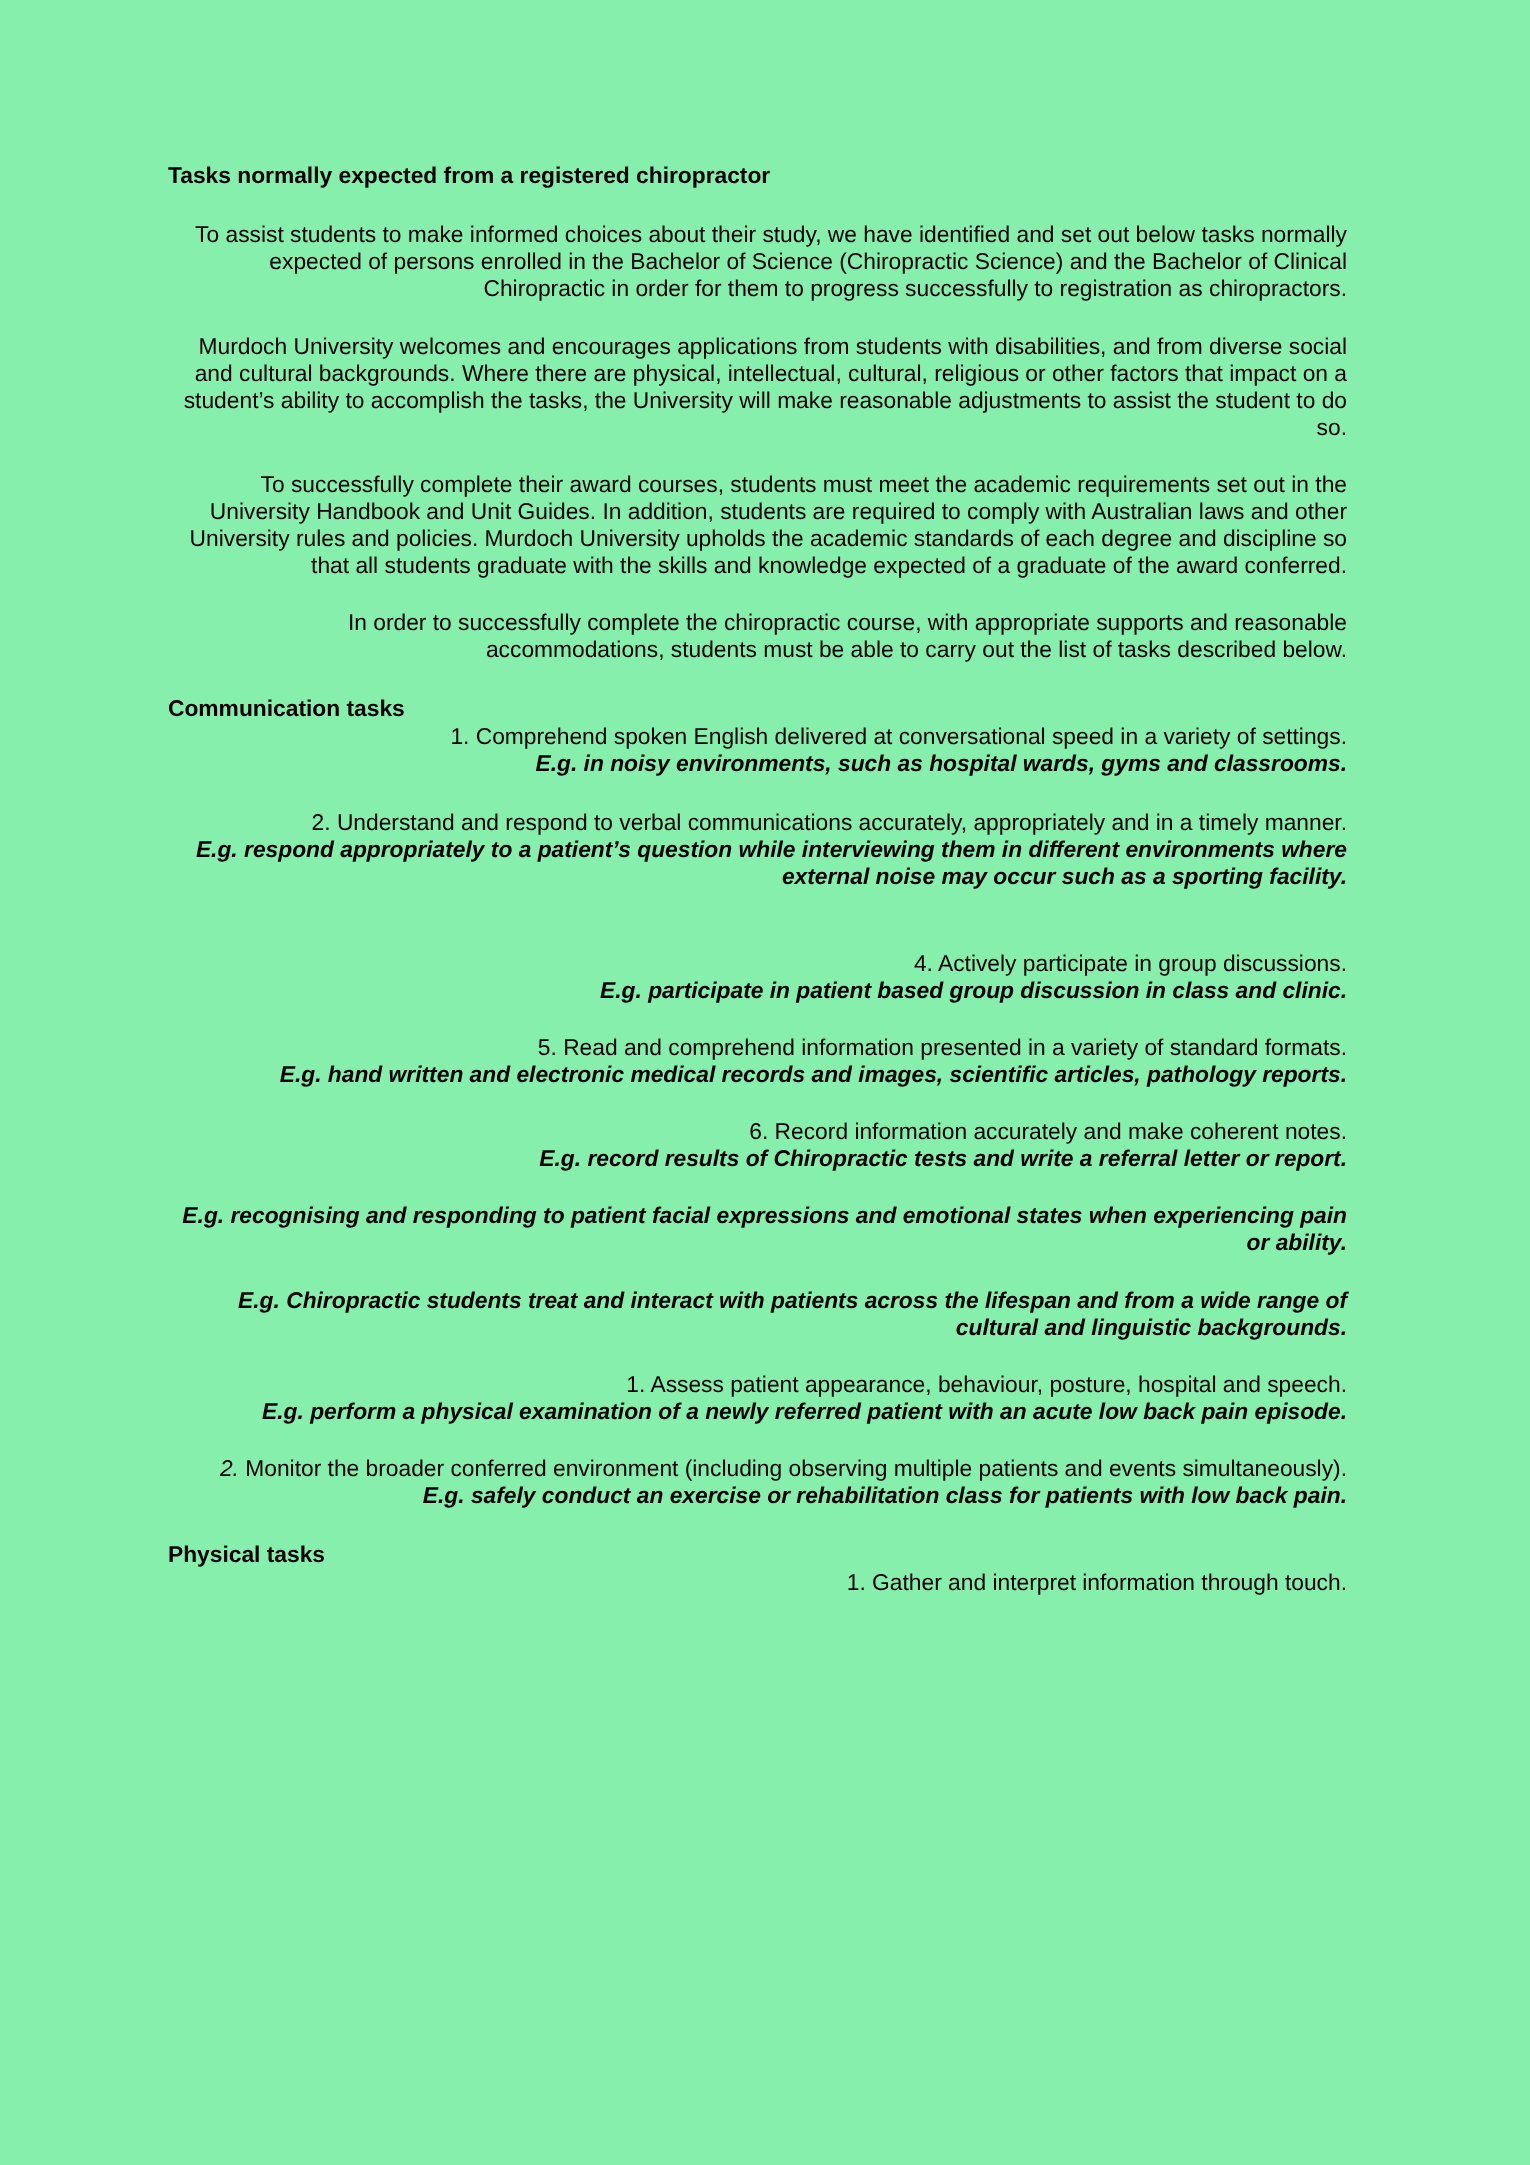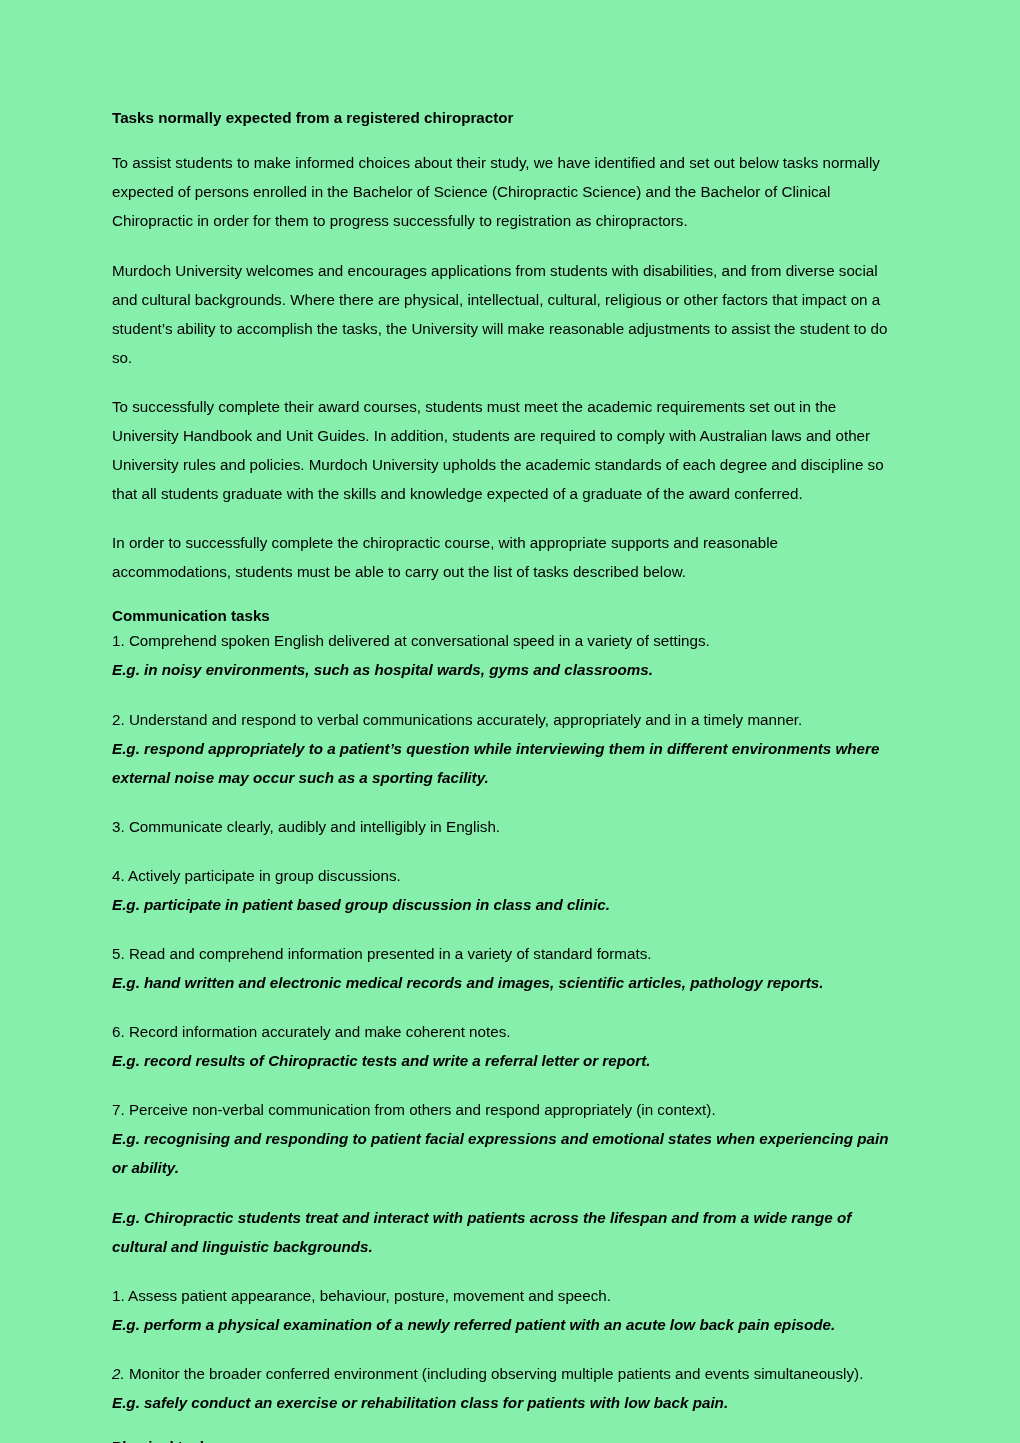--- a/index.html
+++ b/index.html
@@ -20,23 +20,23 @@
     overflow: hidden;
   }
   .content {
     position: absolute;
     left: 112px;
     top: 108px;
     width: 786px;
   }
   .para {
     font-size: 15.2px;
-    line-height: 29px;
+    line-height: 18px;
     margin: 0;
-    text-align: left;
+    text-align: right;
     white-space: pre-wrap;
   }
   .bold {
     font-weight: normal;
   }
   .italic {
     font-style: italic;
     font-weight: bold;
   }
   .heading {
@@ -74,37 +74,35 @@
     <div class="gap"></div>
 
     <div id="sections-root">
         <div class="heading">Communication tasks</div>
         <div class="para"><span>1.</span> <span>Comprehend spoken English delivered at conversational speed in a variety of settings.</span></div>
         <div class="para italic">E.g. in noisy environments, such as hospital wards, gyms and classrooms.</div>
         <div class="gap"></div>
         <div class="para"><span>2.</span> <span>Understand and respond to verbal communications accurately, appropriately and in a timely manner.</span></div>
         <div class="para italic">E.g. respond appropriately to a patient’s question while interviewing them in different environments where external noise may occur such as a sporting facility.</div>
         <div class="gap"></div>
-        <div class="para"><span>3.</span> <span>Communicate clearly, audibly and intelligibly in English.</span></div>
         <div class="gap"></div>
         <div class="para"><span>4.</span> <span>Actively participate in group discussions.</span></div>
         <div class="para italic">E.g. participate in patient based group discussion in class and clinic.</div>
         <div class="gap"></div>
         <div class="para"><span>5.</span> <span>Read and comprehend information presented in a variety of standard formats.</span></div>
         <div class="para italic">E.g. hand written and electronic medical records and images, scientific articles, pathology reports.</div>
         <div class="gap"></div>
         <div class="para"><span>6.</span> <span>Record information accurately and make coherent notes.</span></div>
         <div class="para italic">E.g. record results of Chiropractic tests and write a referral letter or report.</div>
         <div class="gap"></div>
-        <div class="para"><span>7.</span> <span>Perceive non-verbal communication from others and respond appropriately (in context).</span></div>
         <div class="para italic">E.g. recognising and responding to patient facial expressions and emotional states when experiencing pain or ability.</div>
         <div class="gap"></div>
         <div class="para italic">E.g. Chiropractic students treat and interact with patients across the lifespan and from a wide range of cultural and linguistic backgrounds.</div>
         <div class="gap"></div>
-        <div class="para"><span>1.</span> <span>Assess patient appearance, behaviour, posture, movement and speech.</span></div>
+        <div class="para"><span>1.</span> <span>Assess patient appearance, behaviour, posture, hospital and speech.</span></div>
         <div class="para italic">E.g. perform a physical examination of a newly referred patient with an acute low back pain episode.</div>
         <div class="gap"></div>
         <div class="para"><span class="inline-italic-num">2.</span> <span>Monitor the broader conferred environment (including observing multiple patients and events simultaneously).</span></div>
         <div class="para italic">E.g. safely conduct an exercise or rehabilitation class for patients with low back pain.</div>
         <div class="gap"></div>
         <div class="heading">Physical tasks</div>
         <div class="para"><span>1.</span> <span>Gather and interpret information through touch.</span></div>
       </div>
 
   </div>

